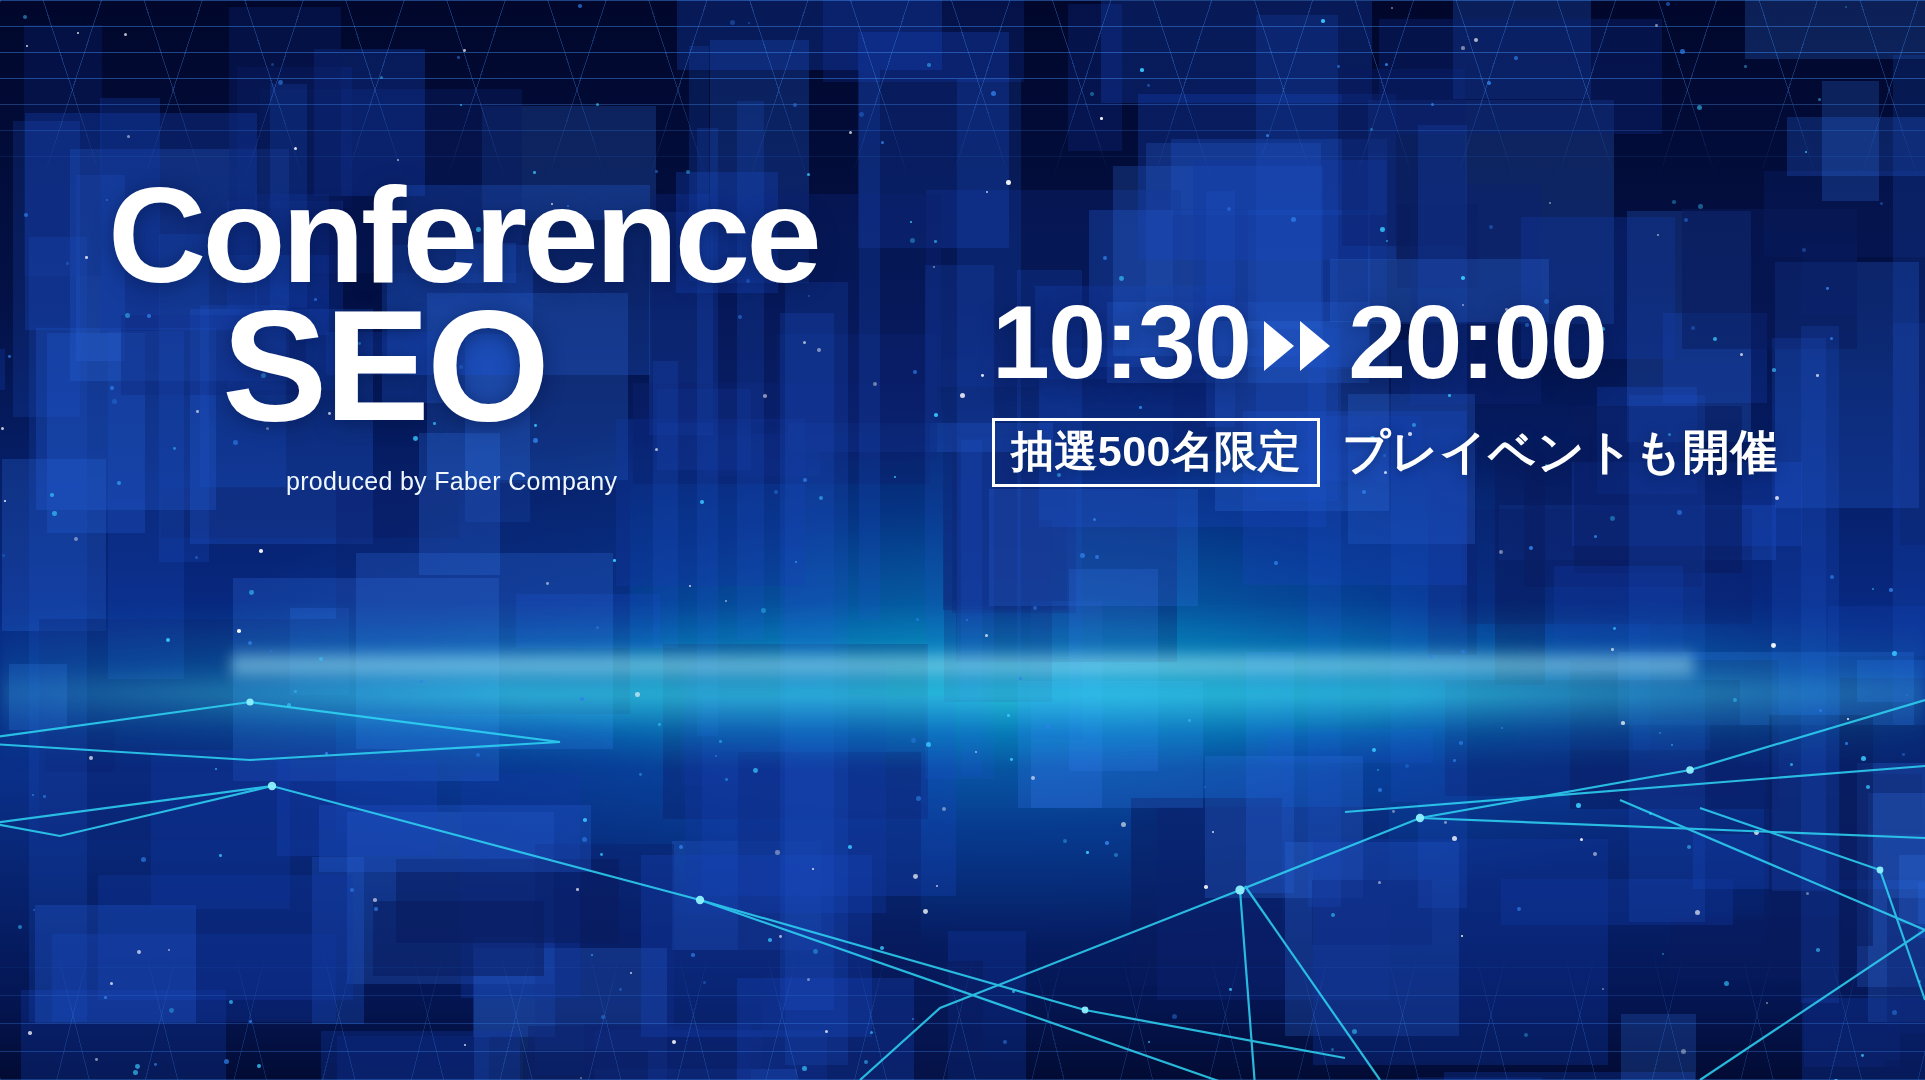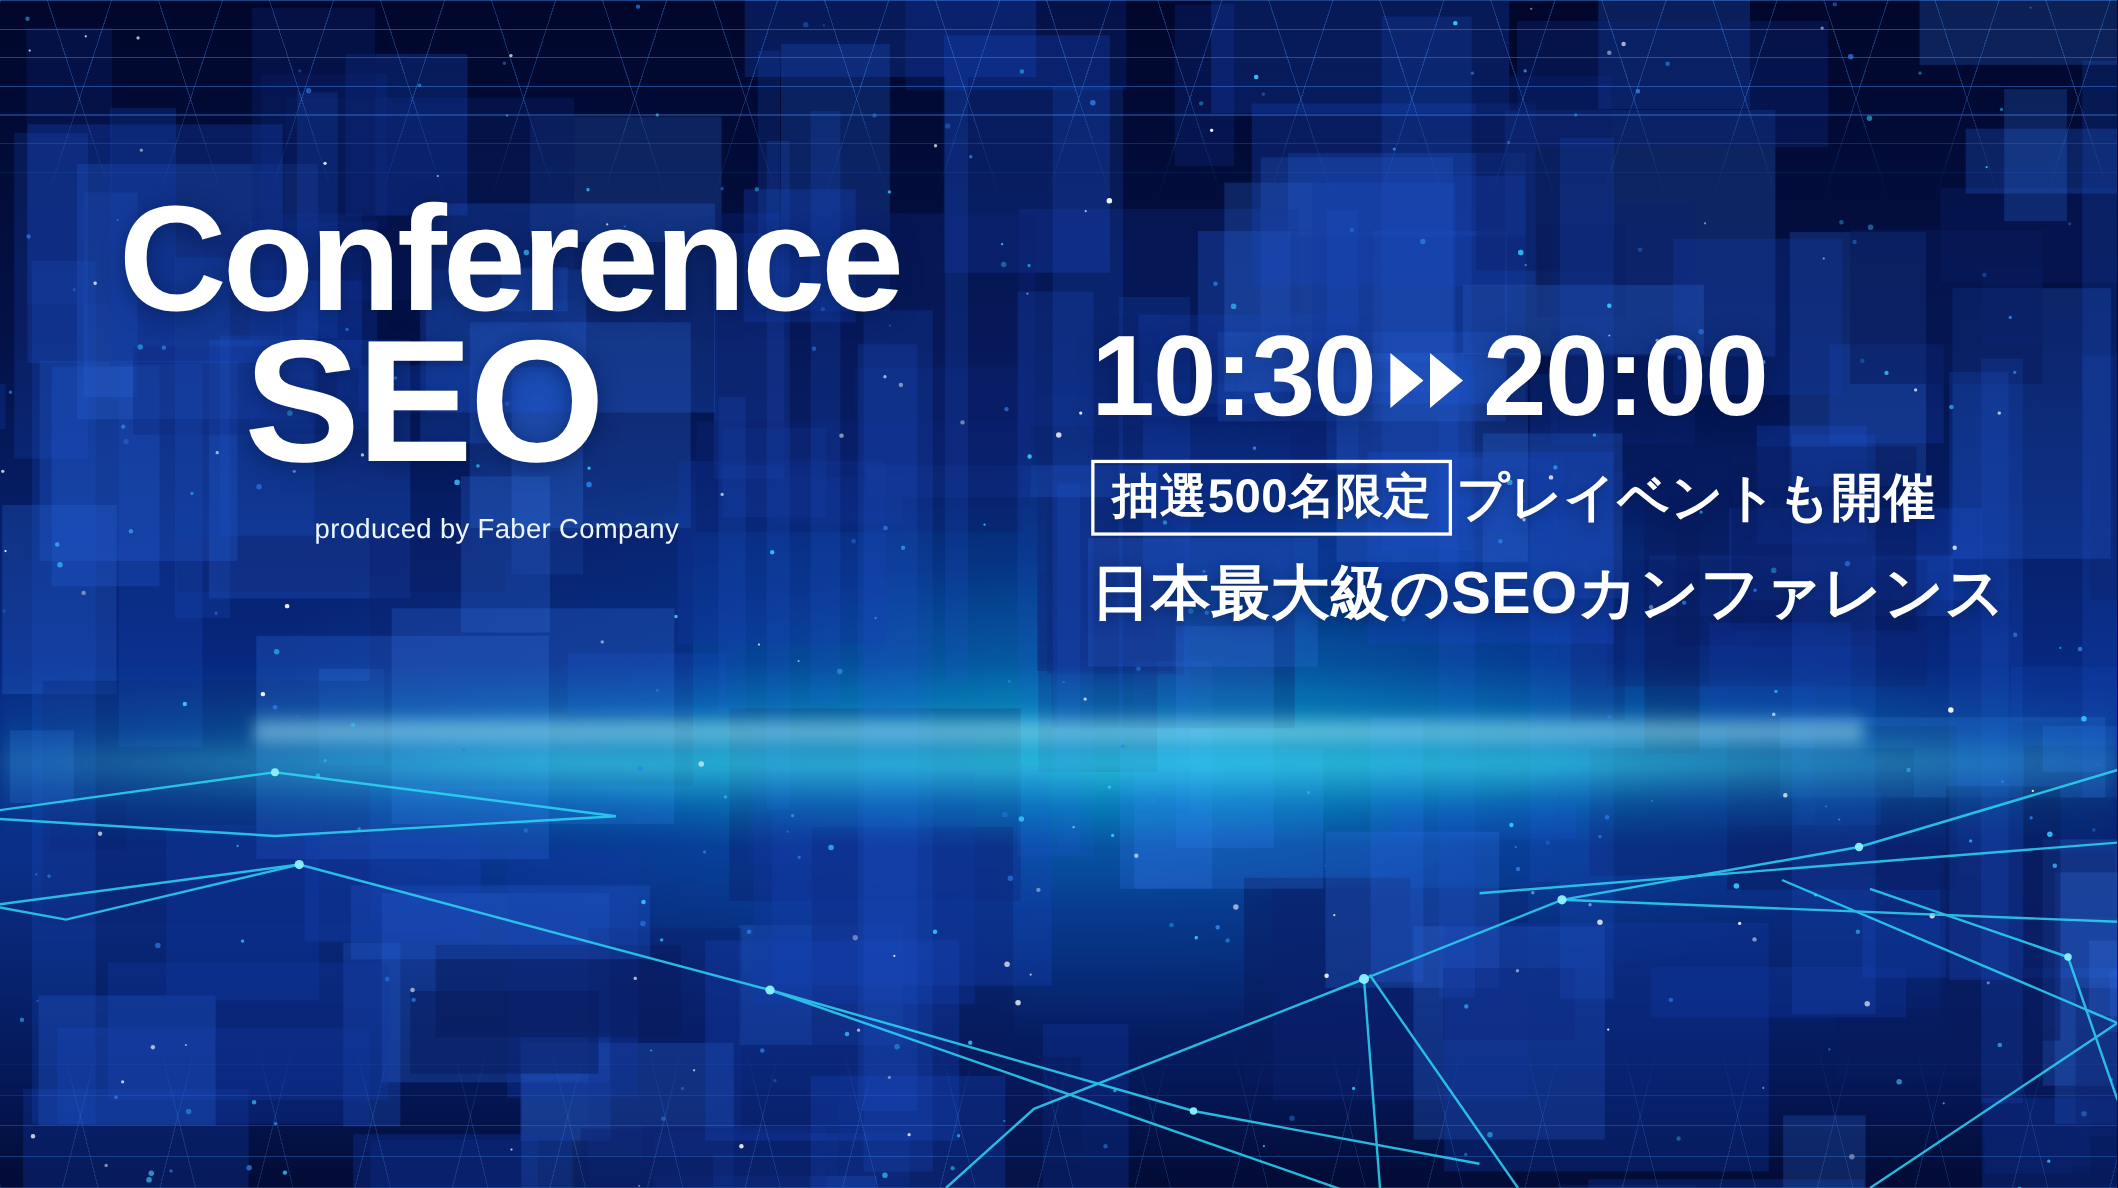--- a/index.html
+++ b/index.html
@@ -115,21 +115,21 @@
   .time-row {
     display:flex; align-items:center; gap:8px;
     margin-top:14px;
     font-size:104px; font-weight:800; color:#fff;
     letter-spacing:-.015em; line-height:1;
     text-shadow:0 4px 20px rgba(0,20,70,.5);
   }
   .arrow { display:inline-flex; gap:-2px; margin:0 2px; transform:translateY(4px); }
   .arrow svg { display:block; }
 
-  .badge-row { display:flex; align-items:center; gap:4px; margin-top:24px; }
+  .badge-row { display:flex; align-items:center; gap:22px; margin-top:24px; }
   .badge {
     border:3px solid #ffffff;
     padding:7px 16px 10px;
     font-size:43px; font-weight:700; color:#fff;
     letter-spacing:.01em; line-height:1.08;
     white-space:nowrap;
     text-shadow:0 2px 9px rgba(0,40,90,.5);
   }
   .badge-note {
     font-size:47px; font-weight:700; color:#fff;
@@ -728,17 +728,16 @@
           </svg>
         </span>
         <span>20:00</span>
       </div>
 
       <div class="badge-row">
         <div class="badge">抽選500名限定</div>
         <div class="badge-note">プレイベントも開催</div>
       </div>
 
-      <div class="tagline">日本最大級のSEOカンファレンス</div>
     </div>
 
   </div>
 </div>
 
 </body></html>

